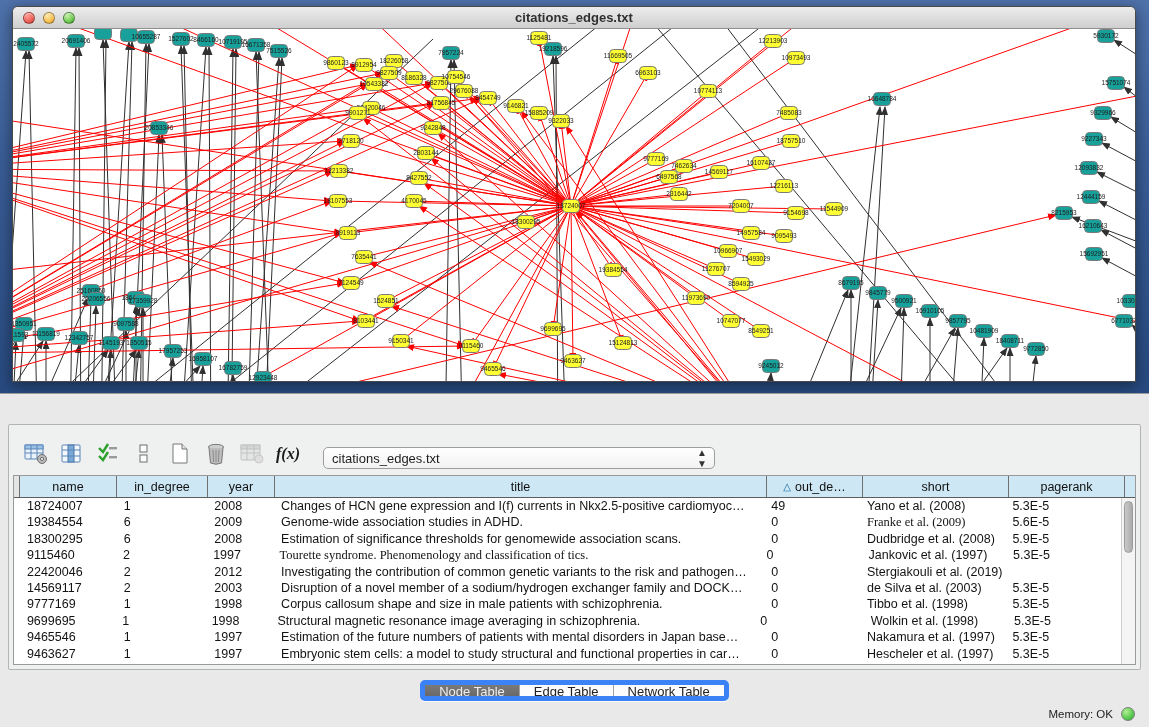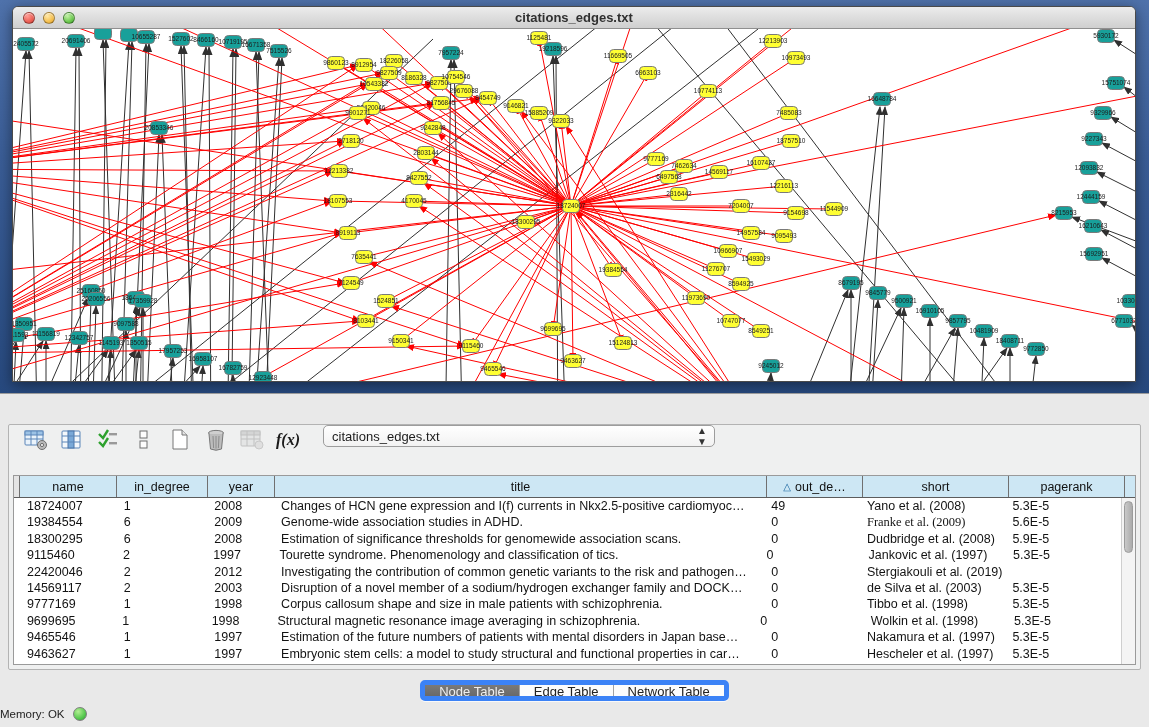--- a/index.html
+++ b/index.html
@@ -31,21 +31,21 @@
   .panel-header { position:relative; height:28px;margin-top:39px; }
   .panel-title { position:absolute; left:10px; top:7px; font-size:12px; color:#2e2e2e; }
   .panel-controls { position:absolute; right:10px; top:5px; display:flex; gap:12px; align-items:center; }
   .float-icon { width:16px; height:16px; position:relative; cursor:pointer; }
   .float-icon .sq1 { position:absolute; left:0; top:0; width:9px; height:9px; border:1.5px solid #8d6e2f; background:#e9e9e9; }
   .float-icon .sq2 { position:absolute; right:0; bottom:0; width:9px; height:9px; border:1.5px solid #3c5a86; background:#e9e9e9; }
   .close-x { font-size:16px; font-weight:bold; color:#1c1c1c; line-height:16px; cursor:pointer; }
 
   .panel-body { position:absolute; left:8px; top:30px; width:1133px; height:246px;
     background:#eff0f0; border:1px solid #b3b3b3; border-radius:2px; }
-  .toolbar { position:relative; height:44px; display:flex; align-items:flex-start; padding-left:12px; }
+  .toolbar { position:relative; height:44px; display:flex; align-items:flex-end; padding-left:12px; }
   .tool-btn { width:30px; height:30px; display:flex; align-items:center; justify-content:center;
     margin-right:6px; cursor:pointer; }
   .tool-btn svg { display:block; }
   .fx { font-family:"Liberation Serif", serif; font-style:italic; font-weight:bold;
     font-size:16px; color:#1a1a1a; }
   .combo { margin-left:14px; width:392px; height:22px; background:linear-gradient(180deg,#ffffff,#f2f2f2);
     border:1px solid #9d9d9d; border-radius:5px; display:flex; align-items:center;
     padding:0 8px; font-size:13px; color:#1d1d1d; cursor:pointer; }
   .combo .val { flex:1; }
   .combo .arrows { font-size:10px; color:#333; letter-spacing:-1px; }
@@ -69,21 +69,21 @@
   .tabs-row { position:absolute; left:0; top:282px; width:1149px; height:28px;
     display:flex; justify-content:center; align-items:center; }
   .seg { display:flex; border:5px solid #3b82f6; border-radius:5px; overflow:hidden;
     background:#fcfcfc; height:21px; box-shadow:0 1px 0 rgba(255,255,255,.7); }
   .seg-btn { padding:2px 14px 0 14px; font-size:13px; color:#222; cursor:pointer;
     border-right:1px solid #a2a2a2; display:flex; align-items:center; }
   .seg-btn:last-child { border-right:none; }
   .seg-btn.active { background:linear-gradient(180deg,#7a7a7a,#696969); color:#efefef; }
 
   .statusbar { position:absolute; left:0; bottom:0; width:1149px; height:26px;
-    display:flex; justify-content:flex-start; align-items:center; padding-right:6px; gap:8px; }
+    display:flex; justify-content:flex-end; align-items:center; padding-right:14px; gap:8px; }
   .mem-label { font-size:11.5px; color:#222; }
   .mem-dot { width:14px; height:14px; border-radius:50%; border:1px solid #7f7f7f;
     background:radial-gradient(circle at 35% 30%,#b2ef93,#57c94f 60%,#2f9e33); }
 </style>
 </head>
 <body>
 
 <div class="desktop">
   <div class="net-window">
     <div class="titlebar">
@@ -897,21 +897,21 @@
             <div class="data-cell" style="width: 492px;">Estimation of significance thresholds for genomewide association scans.</div>
             <div class="data-cell" style="width: 96px;">0</div>
             <div class="data-cell" style="width: 146px;">Dudbridge et al. (2008)</div>
             <div class="data-cell" style="width: 116px;">5.9E-5</div>
           </div>
           <div class="data-row">
             <div class="data-cell" style="width: 6px; padding: 0px;"></div>
             <div class="data-cell" style="width: 97px;">9115460</div>
             <div class="data-cell" style="width: 91px;">2</div>
             <div class="data-cell" style="width: 67px;">1997</div>
-            <div class="data-cell" style="width: 492px;">Tourette syndrome. Phenomenology and classification of tics.</div>
+            <div class="data-cell" style="width: 492px; font-family: Liberation Serif, serif;">Tourette syndrome. Phenomenology and classification of tics.</div>
             <div class="data-cell" style="width: 96px;">0</div>
             <div class="data-cell" style="width: 146px; margin-left: 7px;">Jankovic et al. (1997)</div>
             <div class="data-cell" style="width: 116px;">5.3E-5</div>
           </div>
           <div class="data-row">
             <div class="data-cell" style="width: 6px; padding: 0px;"></div>
             <div class="data-cell" style="width: 97px;">22420046</div>
             <div class="data-cell" style="width: 91px;">2</div>
             <div class="data-cell" style="width: 67px;">2012</div>
             <div class="data-cell" style="width: 492px;">Investigating the contribution of common genetic variants to the risk and pathogen…</div>

